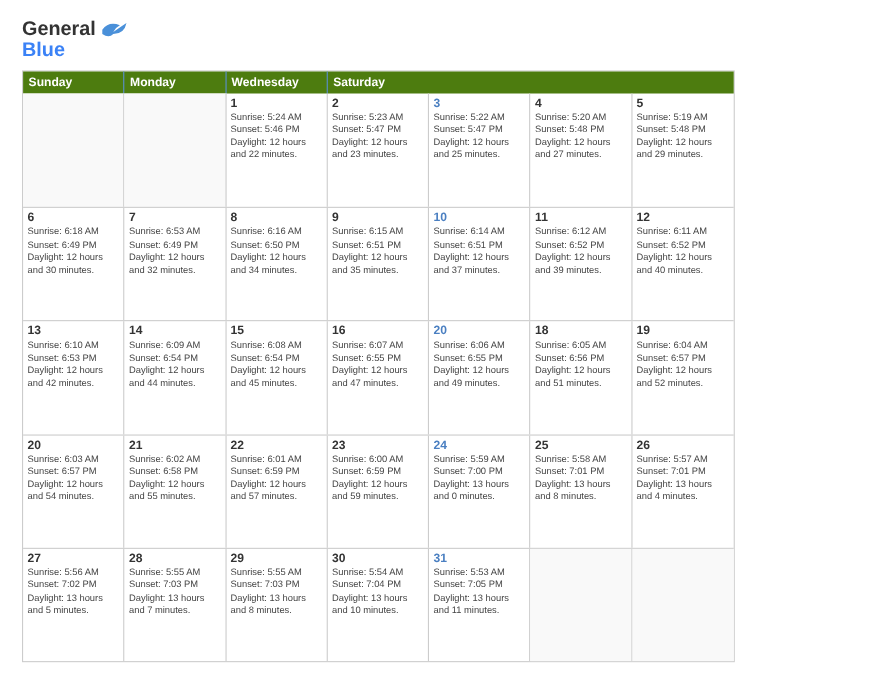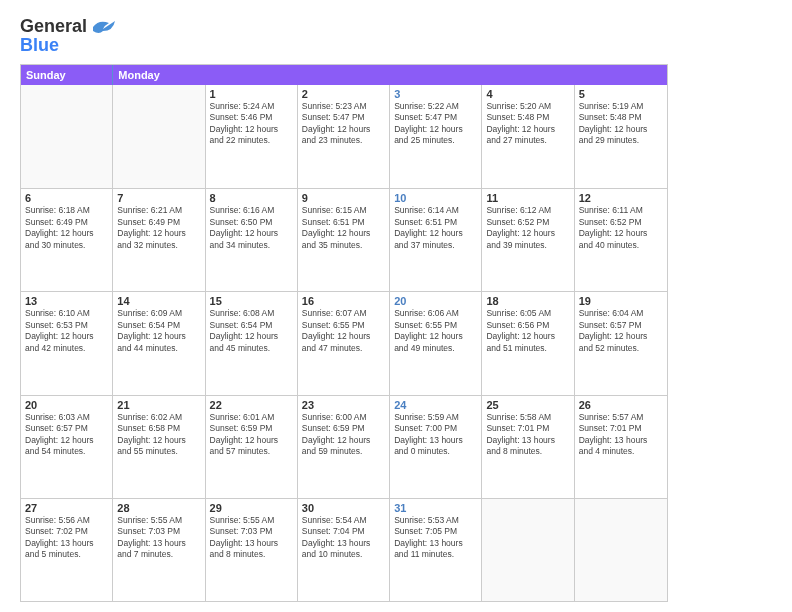--- a/index.html
+++ b/index.html
@@ -47,21 +47,21 @@
     }
     .calendar {
       flex: 1;
       display: flex;
       flex-direction: column;
       border: 1px solid #ccc;
     }
     .cal-header {
       display: grid;
       grid-template-columns: repeat(7, 1fr);
-      background: #8b5cf6;
+      background: #4d7c0f;
     }
     .cal-header-cell {
       color: #fff;
       font-size: 11px;
       font-weight: bold;
       padding: 4px 5px;
       text-align: left;
       border-right: 1px solid #5a8fd1;
     }
     .cal-header-cell:last-child { border-right: none; }
@@ -116,20 +116,22 @@
     <div class="title-block">
       <div class="month-title"></div>
       <div class="subtitle"></div>
     </div>
   </div>
 
   <div class="calendar">
     <div class="cal-header">
     <div class="cal-header-cell">Sunday</div>
         <div class="cal-header-cell">Monday</div>
+        <div class="cal-header-cell">Wednesday</div>
+        <div class="cal-header-cell">Saturday</div>
       </div>
     <div class="cal-body">
     <div class="cal-week">
           <div class="cal-cell empty"></div>
           <div class="cal-cell empty"></div>
           <div class="cal-cell">
             <span class="day-num">1</span>
             <div class="cell-line">Sunrise: 5:24 AM</div>
             <div class="cell-line">Sunset: 5:46 PM</div>
             <div class="cell-line">Daylight: 12 hours</div>
@@ -167,21 +169,21 @@
         <div class="cal-week">
           <div class="cal-cell">
             <span class="day-num">6</span>
             <div class="cell-line">Sunrise: 6:18 AM</div>
             <div class="cell-line">Sunset: 6:49 PM</div>
             <div class="cell-line">Daylight: 12 hours</div>
             <div class="cell-line">and 30 minutes.</div>
           </div>
           <div class="cal-cell">
             <span class="day-num">7</span>
-            <div class="cell-line">Sunrise: 6:21 AM</div>
+            <div class="cell-line">Sunrise: 6:53 AM</div>
             <div class="cell-line">Sunset: 6:49 PM</div>
             <div class="cell-line">Daylight: 12 hours</div>
             <div class="cell-line">and 32 minutes.</div>
           </div>
           <div class="cal-cell">
             <span class="day-num">8</span>
             <div class="cell-line">Sunrise: 6:16 AM</div>
             <div class="cell-line">Sunset: 6:50 PM</div>
             <div class="cell-line">Daylight: 12 hours</div>
             <div class="cell-line">and 34 minutes.</div>

